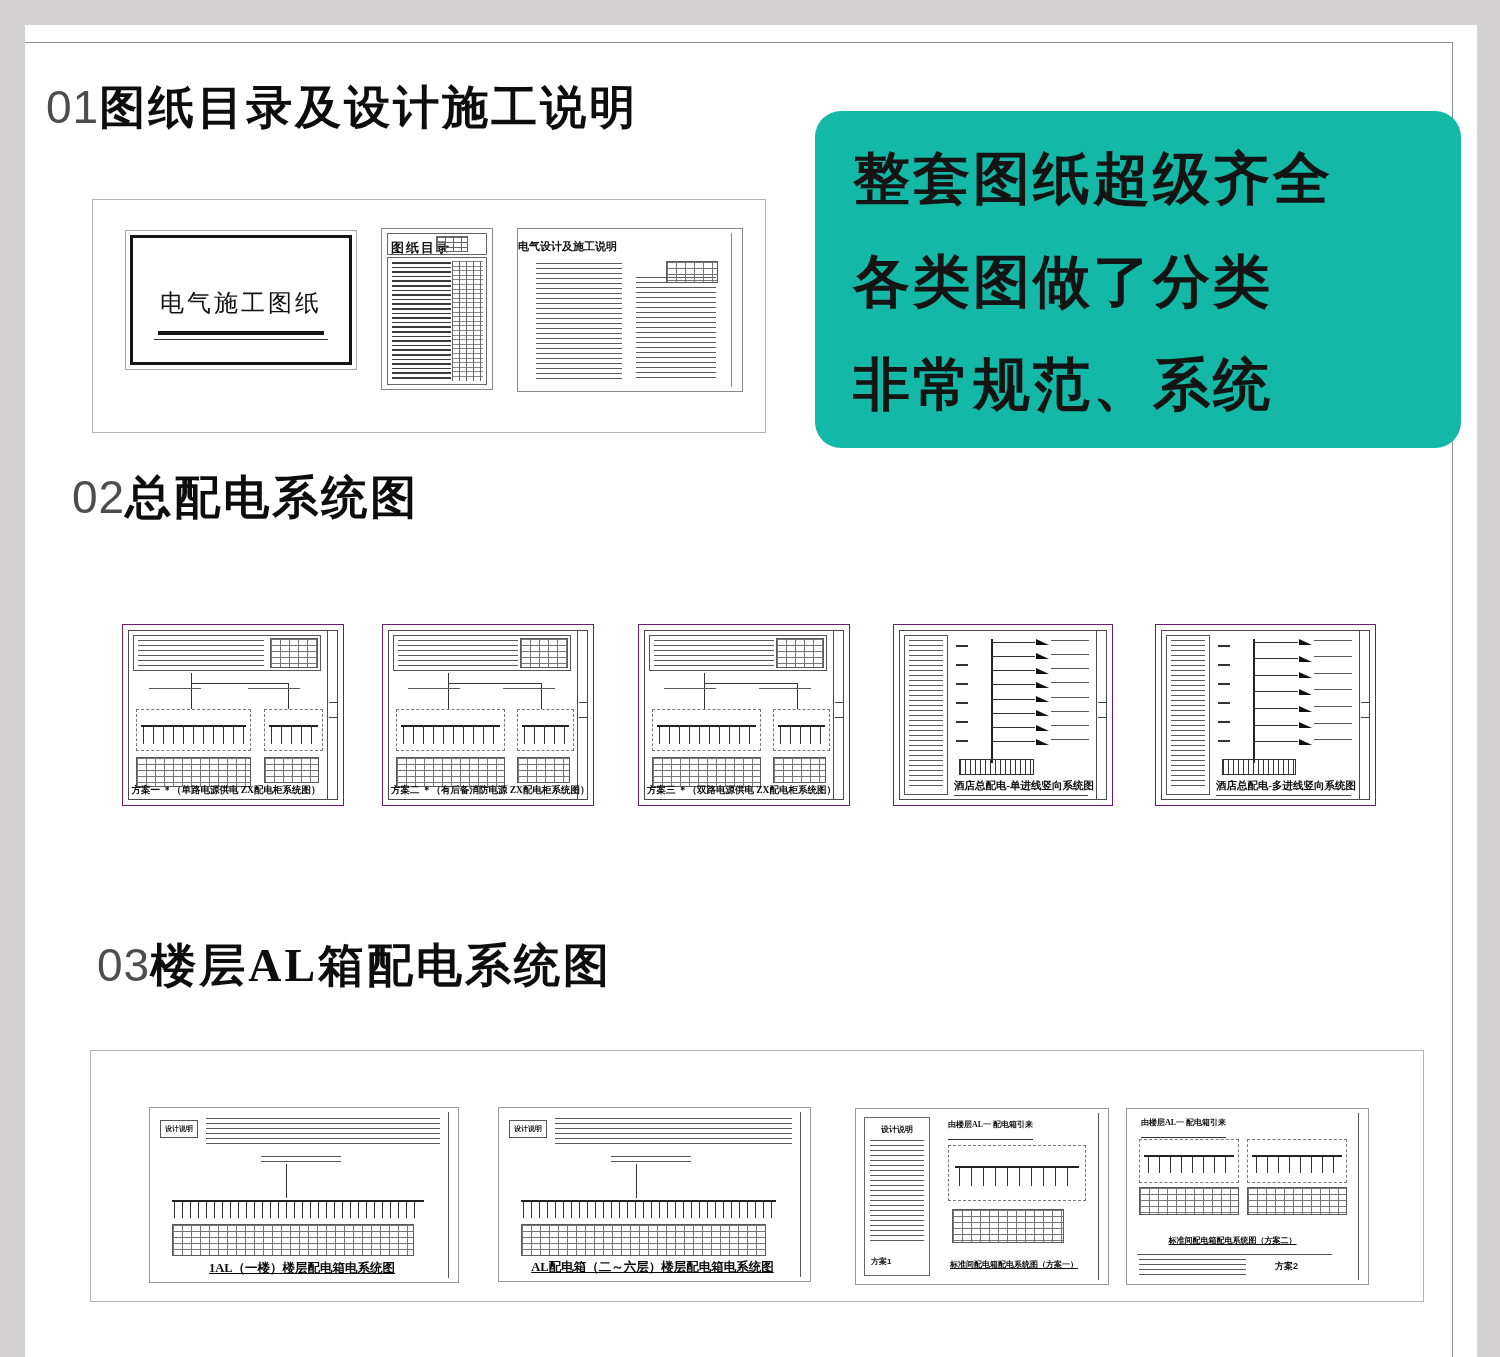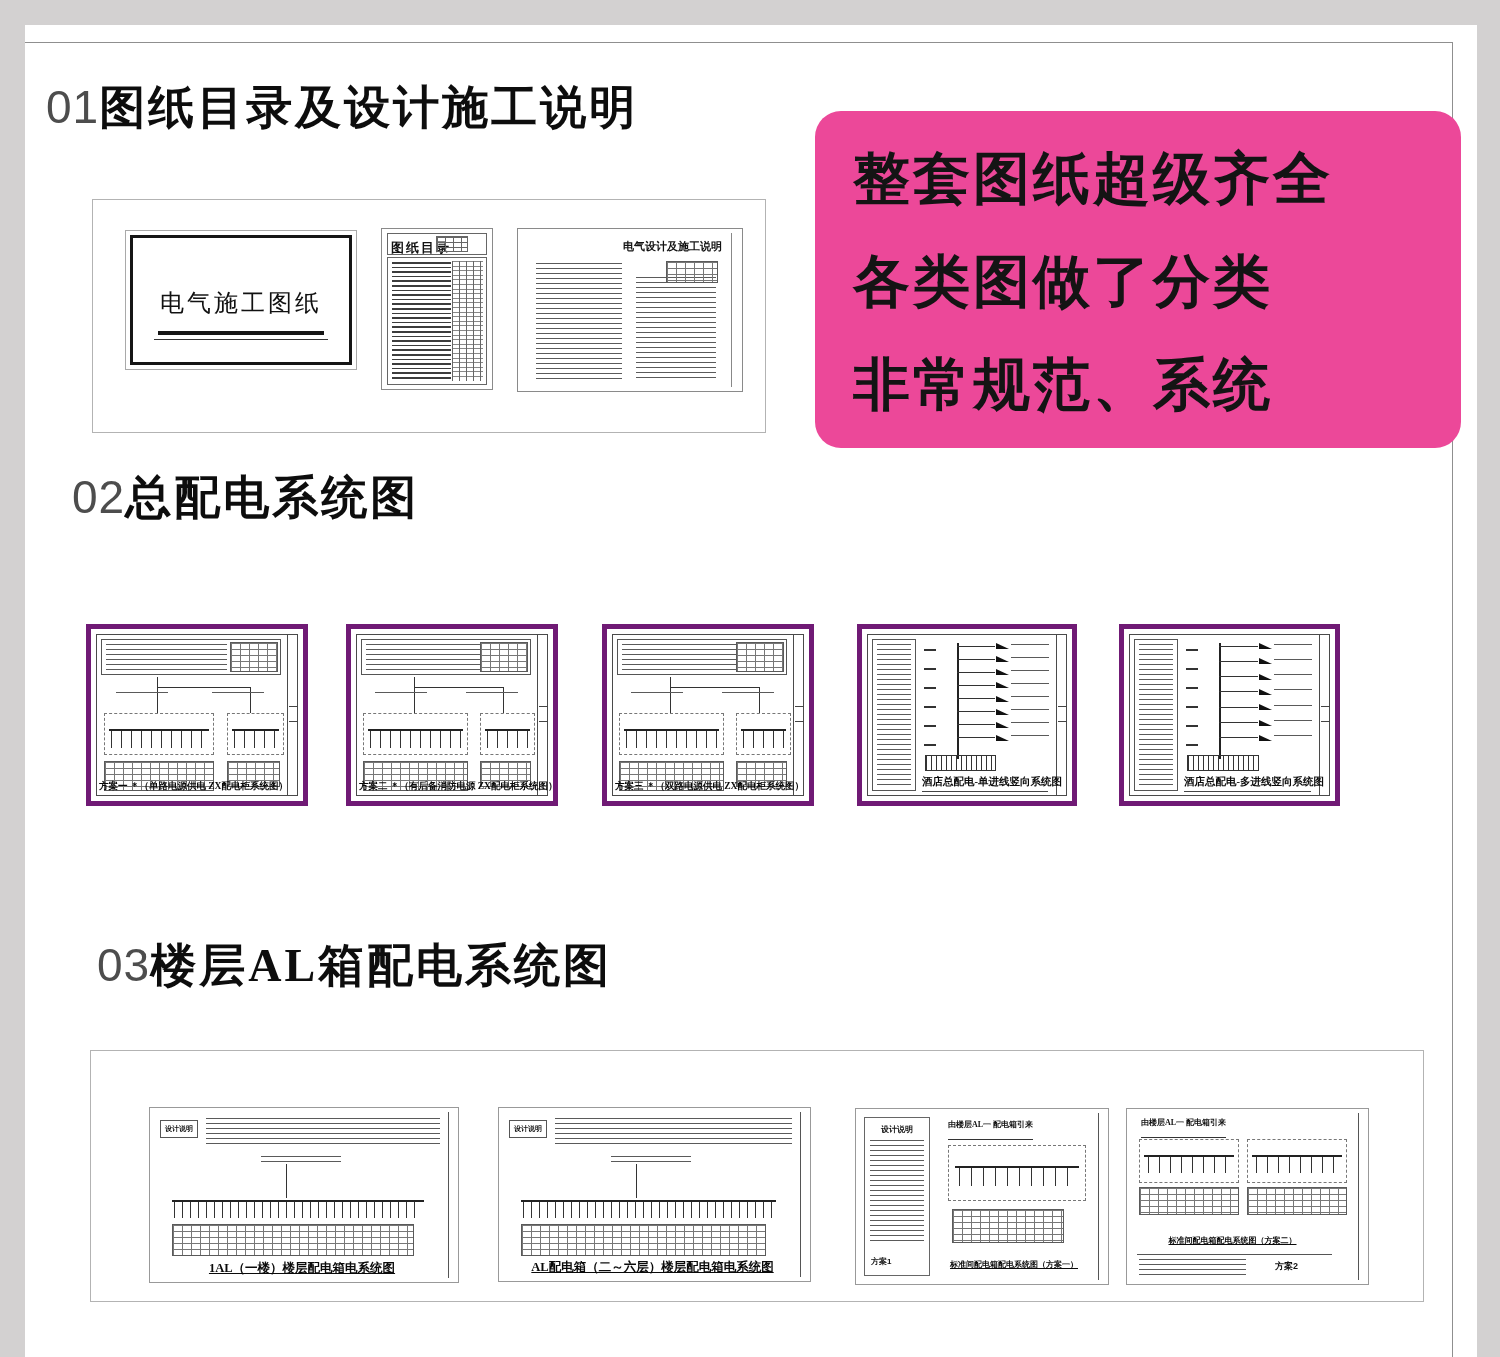--- a/index.html
+++ b/index.html
@@ -13,21 +13,21 @@
   .frame { position:absolute; left:25px; top:42px; width:1428px; height:1315px;
     border-top:1px solid #8f8f8f; border-right:1px solid #8f8f8f; pointer-events:none; }
 
   
   .sec-title { position:absolute; white-space:nowrap; font-size:46px; line-height:1.1; }
   .sec-title .num { font-family:"Liberation Sans","DejaVu Sans",sans-serif; color:#4d4d4d; font-weight:500; letter-spacing:1px; }
   .sec-title .zh  { font-family:"Liberation Serif","DejaVu Serif",serif; color:#0d0d0d; letter-spacing:3px; }
 
   
   .callout { position:absolute; left:815px; top:111px; width:646px; height:337px;
-    background:#ec4899; border-radius:26px; padding:16px 0 0 38px; }
+    background:#14b8a6; border-radius:26px; padding:16px 0 0 38px; }
   .callout .cl { font-size:57px; font-weight:700; color:#141414; line-height:103px;
     letter-spacing:3px; white-space:nowrap; font-family:"Liberation Sans","DejaVu Sans",sans-serif; }
 
   
   .micro { background:repeating-linear-gradient(to bottom,#5a5a5a 0 1px,transparent 1px 5px); }
   .grid  { border:1px solid #5a5a5a;
     background:repeating-linear-gradient(to right,#777 0 1px,transparent 1px 9px),
                repeating-linear-gradient(to bottom,#777 0 1px,transparent 1px 6px); }
   .dropsline { background:repeating-linear-gradient(to right,#333 0 1px,transparent 1px 10px); }
 
@@ -56,28 +56,28 @@
   .cat-rows { position:absolute; left:4px; top:4px; width:60%; bottom:4px;
     background:repeating-linear-gradient(to bottom,#3c3c3c 0 1.6px,transparent 1.6px 4.6px); }
   .cat-cols { position:absolute; right:3px; top:3px; bottom:3px; width:32%;
     background:repeating-linear-gradient(to right,#666 0 1px,transparent 1px 7px),
                repeating-linear-gradient(to bottom,#888 0 1px,transparent 1px 4.6px); }
 
   .spec { position:absolute; left:424px; top:28px; width:226px; height:164px;
     border:1px solid #8a8a8a; background:#fff; }
   .spec:after { content:""; position:absolute; top:4px; bottom:4px; right:10px;
     border-left:1px solid #888; }
-  .spec-title { position:absolute; left:0; right:20px; top:10px; text-align:right;
+  .spec-title { position:absolute; left:0; right:20px; top:10px; text-align:left;
     font-size:11px; font-weight:700; font-family:"Liberation Serif","DejaVu Serif",serif; color:#111; }
   .spec-col-a { position:absolute; left:18px; top:34px; width:86px; height:116px; }
   .spec-col-b { position:absolute; left:118px; top:48px; width:80px; height:102px; }
   .spec-grid  { position:absolute; right:24px; top:32px; width:52px; height:22px; }
 
   
-  .dwg { position:absolute; top:624px; height:182px; background:#fff; border:5px solid #701a75; }
+  .dwg { position:absolute; top:624px; height:182px; background:#fff; border:1px solid #701a75;margin-left:36px; }
   .dframe { position:absolute; inset:5px; border:1px solid #4a4a4a; }
   .tblock { position:absolute; top:5px; bottom:5px; right:15px; border-left:1px solid #4a4a4a; }
   .tblock:after { content:""; position:absolute; top:72px; left:1px; width:9px; height:14px;
     border-top:1px solid #444; border-bottom:1px solid #444; }
 
   .notes { position:absolute; left:10px; right:22px; top:10px; height:36px; border:1px solid #555; }
   .notes-micro { position:absolute; left:4px; top:4px; bottom:4px; width:68%; }
   .legend { position:absolute; right:2px; top:2px; bottom:2px; width:48px; }
 
   .vline { position:absolute; border-left:1px solid #333; }

